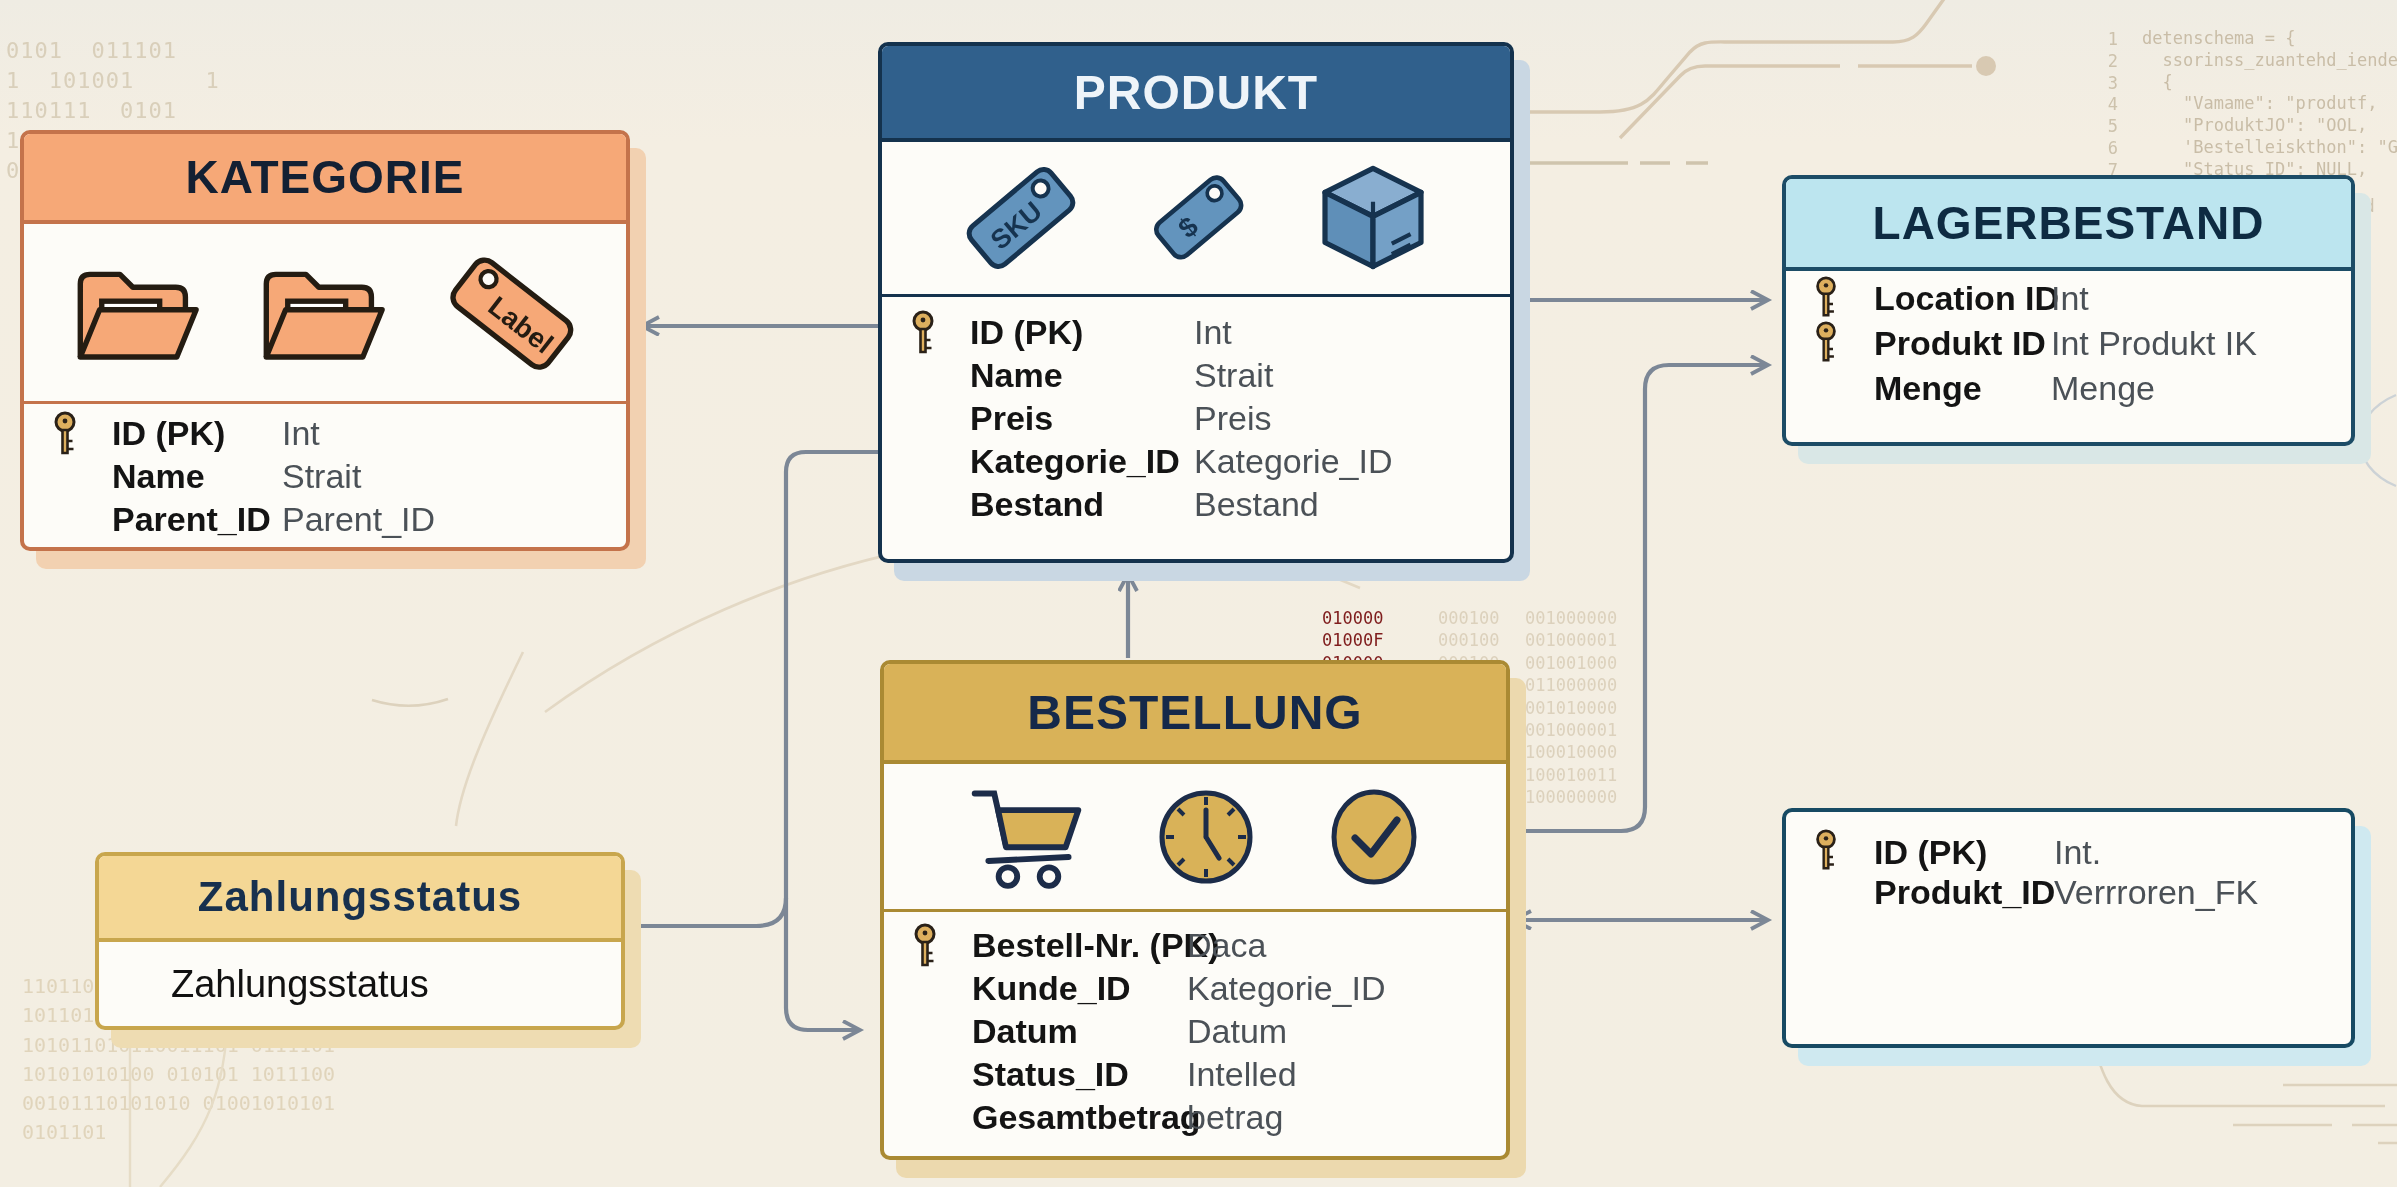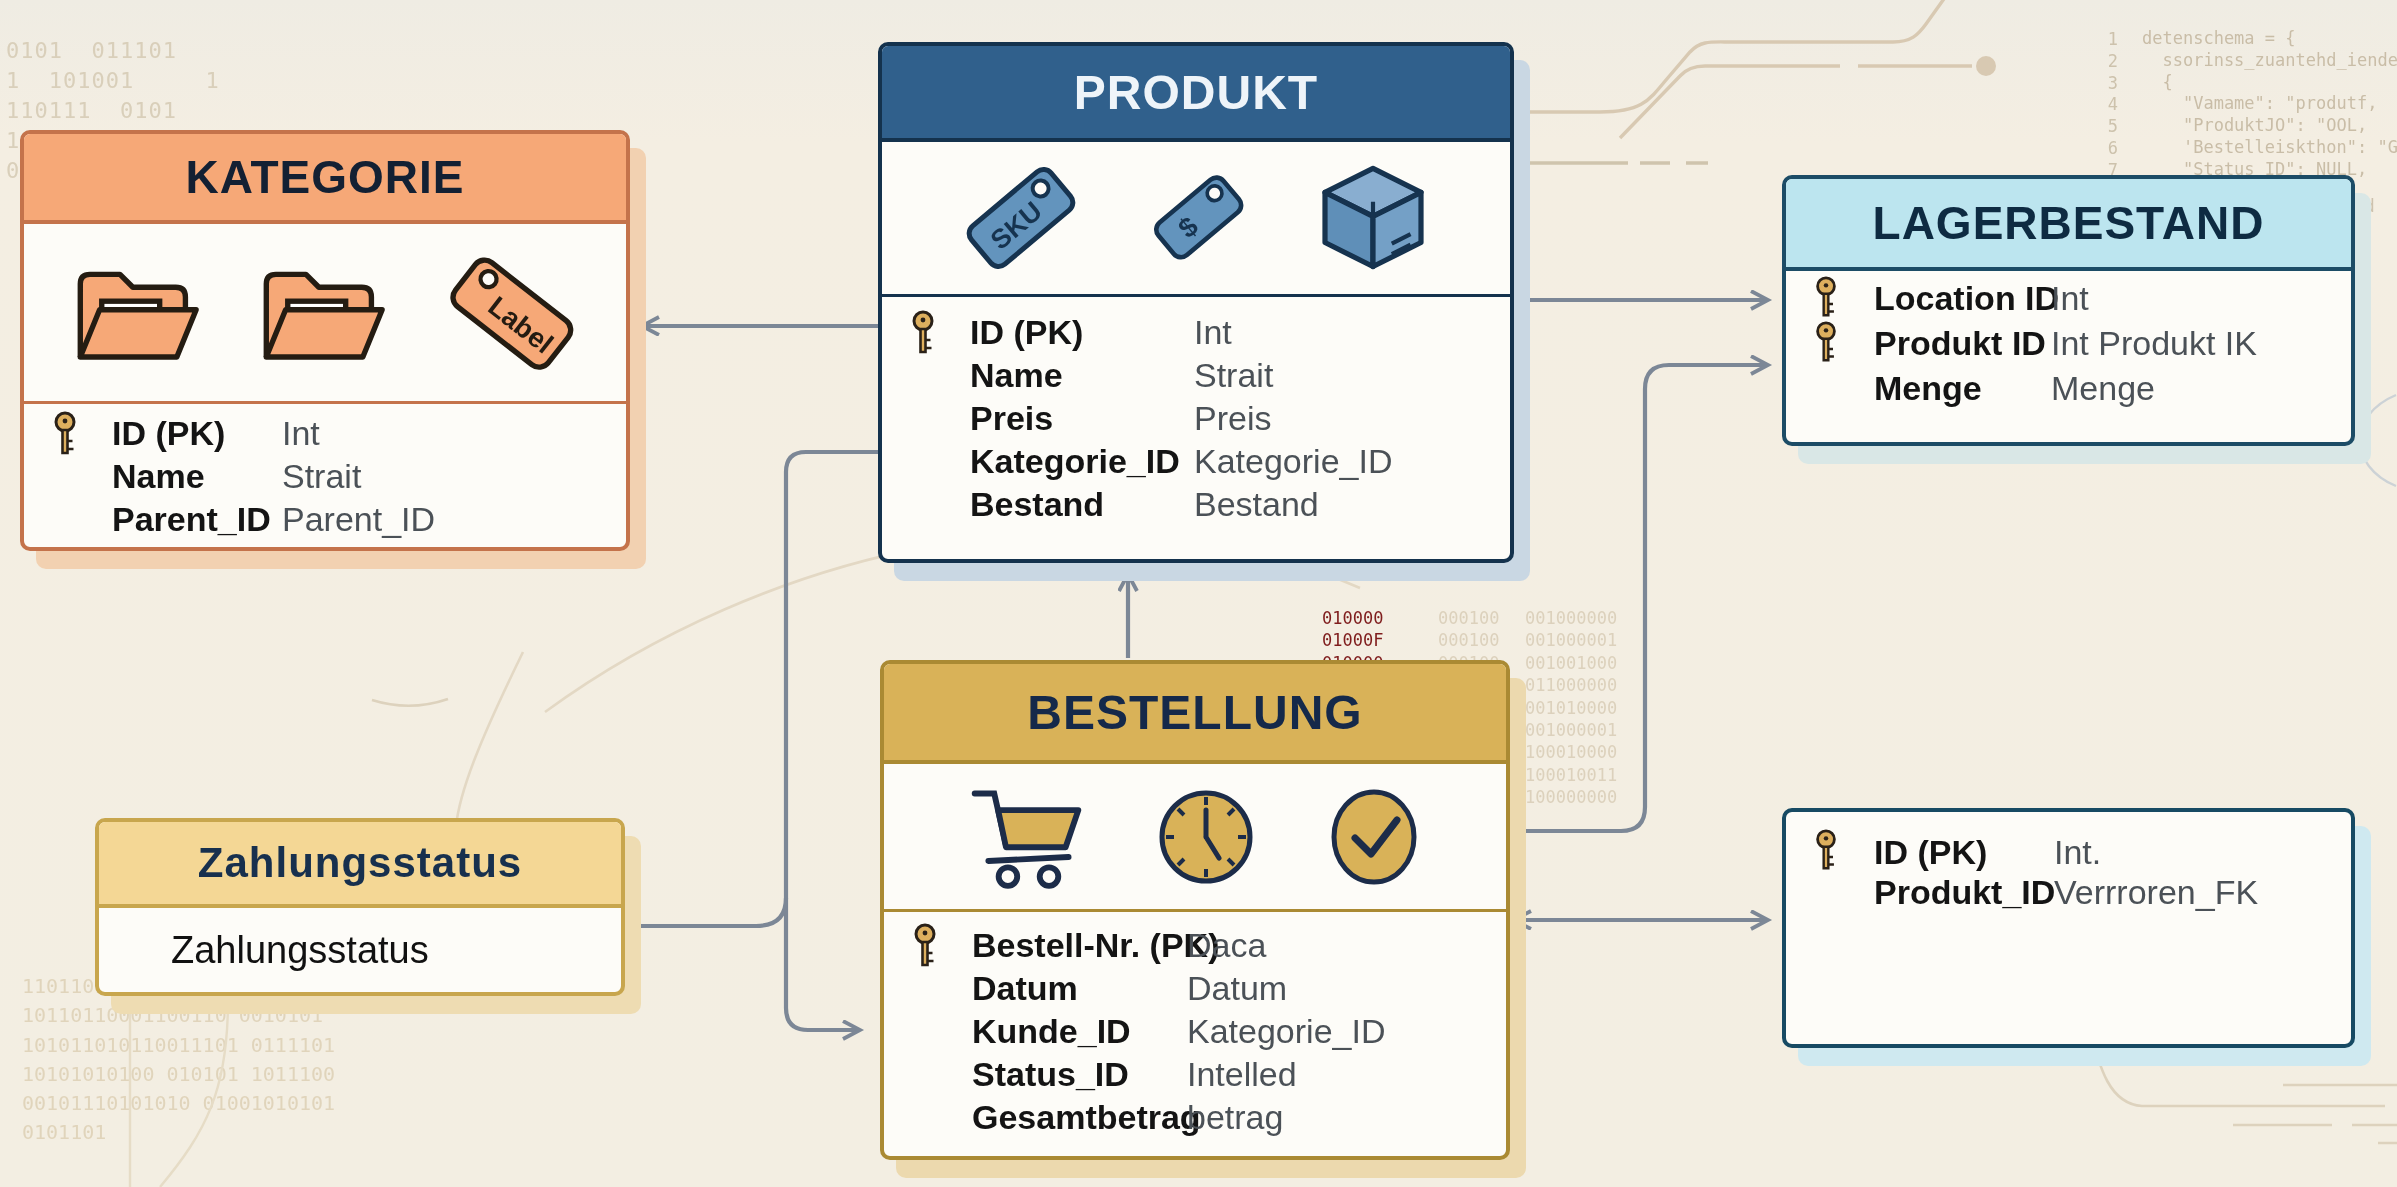--- a/index.html
+++ b/index.html
@@ -273,35 +273,35 @@
         <span class="key">
           <svg width="30" height="46" viewBox="0 0 30 46">
               <circle cx="15" cy="11" r="9" fill="#ddaf5e" stroke="#2a2118" stroke-width="3"></circle>
               <circle cx="15" cy="10" r="2.4" fill="#2a2118"></circle>
               <path d="M12.5 19 h5 v23 h-5 z M17.5 30 h5 M17.5 38 h6" fill="#ddaf5e" stroke="#2a2118" stroke-width="2.6"></path>
             </svg>
         </span>
         <span class="fname">Bestell-Nr. (PK)</span><span class="ftype">Daca</span>
       </div>
       <div class="frow">
+        <span class="fname">Kunde_ID</span><span class="ftype">Kategorie_ID</span>
+      </div>
+      <div class="frow">
         <span class="fname">Datum</span><span class="ftype">Datum</span>
       </div>
       <div class="frow">
-        <span class="fname">Kunde_ID</span><span class="ftype">Kategorie_ID</span>
-      </div>
-      <div class="frow">
         <span class="fname">Status_ID</span><span class="ftype">Intelled</span>
       </div>
       <div class="frow">
         <span class="fname">Gesamtbetrag</span><span class="ftype">betrag</span>
       </div>
     </div>
   </div>
 
-  <div class="entity t-lightgold" style="left:95px;top:818px;width:522px;height:170px">
+  <div class="entity t-lightgold" style="left:95px;top:852px;width:522px;height:170px">
     <div class="ehead" style="height:82px;font-size:42px">Zahlungsstatus</div>
     <div class="zbody">Zahlungsstatus</div>
   </div>
 
   <div class="entity t-lightcyan" style="left:1782px;top:808px;width:565px;height:232px;--vx:268px;--lh:40px">
     <div class="efields" style="padding-top:20px">
       <div class="frow">
         <span class="key">
           <svg width="28" height="43" viewBox="0 0 30 46">
               <circle cx="15" cy="11" r="9" fill="#ddaf5e" stroke="#2a2118" stroke-width="3"></circle>

